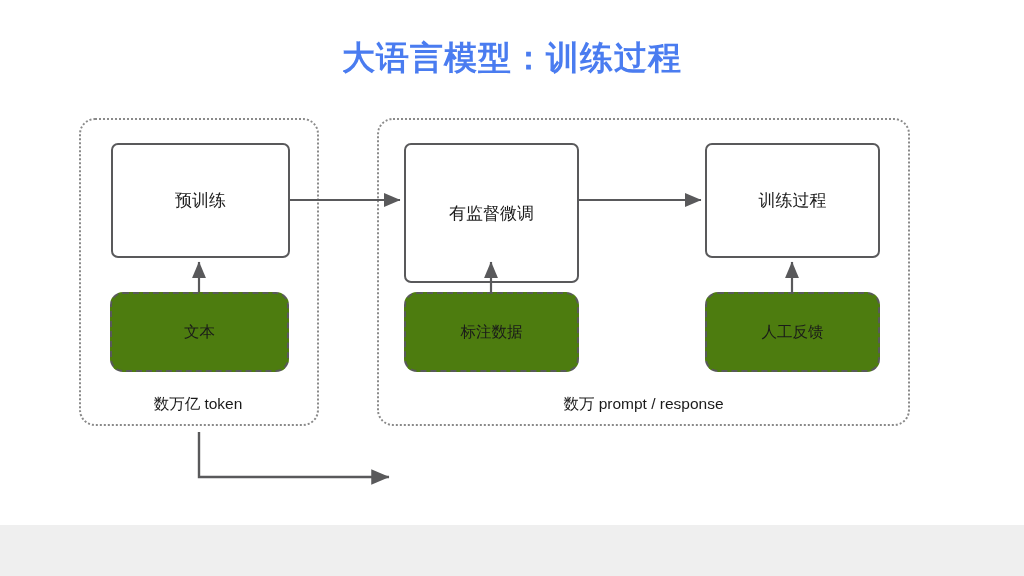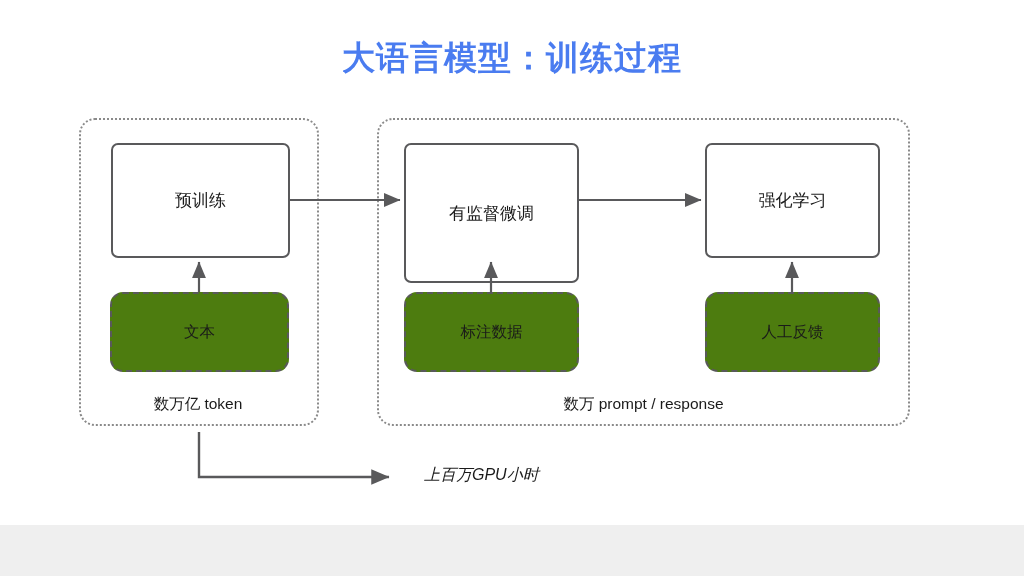--- a/index.html
+++ b/index.html
@@ -159,21 +159,21 @@
 
   <div id="slide-title">大语言模型：训练过程</div>
 
   <div id="diagram">
 
     <div class="group-box" id="group-pretrain"></div>
     <div class="group-box" id="group-finetune"></div>
 
     <div class="stage-box" id="stage-pretrain">预训练</div>
     <div class="stage-box" id="stage-sft">有监督微调</div>
-    <div class="stage-box" id="stage-rl">强化学习</div>
+    <div class="stage-box" id="stage-rl">训练过程</div>
 
     <div class="data-box" id="data-text">文本</div>
     <div class="data-box" id="data-labeled">标注数据</div>
     <div class="data-box" id="data-feedback">人工反馈</div>
 
     <div class="group-caption" id="caption-pretrain">数万亿 token</div>
     <div class="group-caption" id="caption-finetune">数万 prompt / response</div>
 
     <svg id="arrows" viewBox="0 0 1024 525">
       <defs>
@@ -188,21 +188,20 @@
 
       <line x1="199" y1="292" x2="199" y2="262" stroke="#59595b" stroke-width="2.2" marker-end="url(#ah)"></line>
 
       <line x1="491" y1="292" x2="491" y2="262" stroke="#59595b" stroke-width="2.2" marker-end="url(#ah)"></line>
 
       <line x1="792" y1="292" x2="792" y2="262" stroke="#59595b" stroke-width="2.2" marker-end="url(#ah)"></line>
 
       <path d="M199,432 L199,477 L389,477" fill="none" stroke="#59595b" stroke-width="2.4" marker-end="url(#ah)"></path>
     </svg>
 
-    <div id="gpu-annotation">上百万GPU小时</div>
 
   </div>
 
   <div id="footer">
 
     
 
     
 
   </div>

